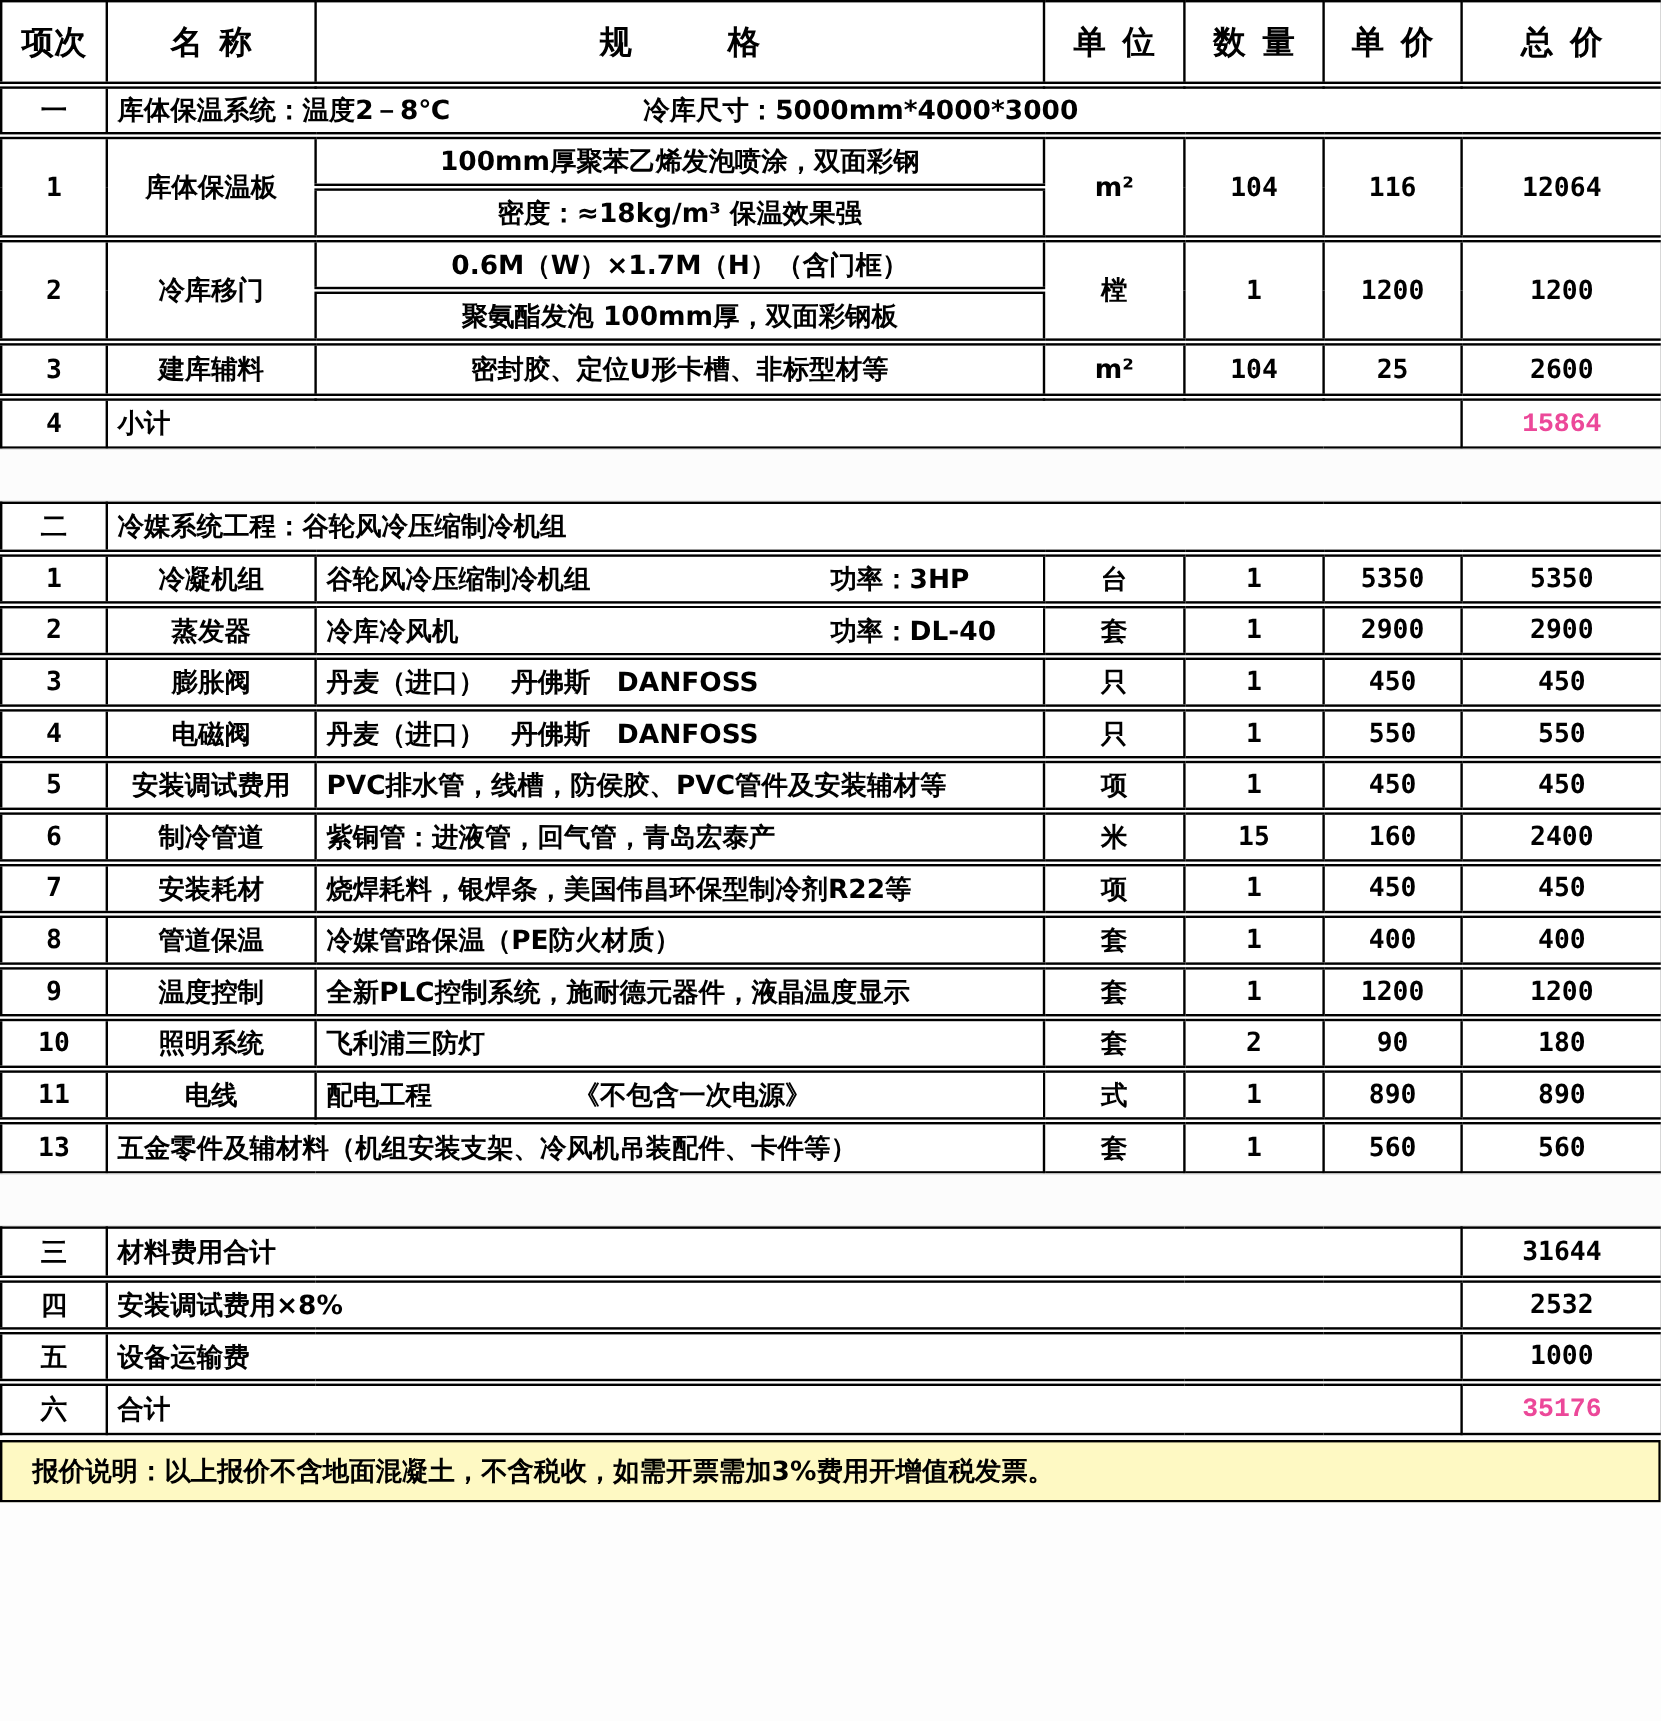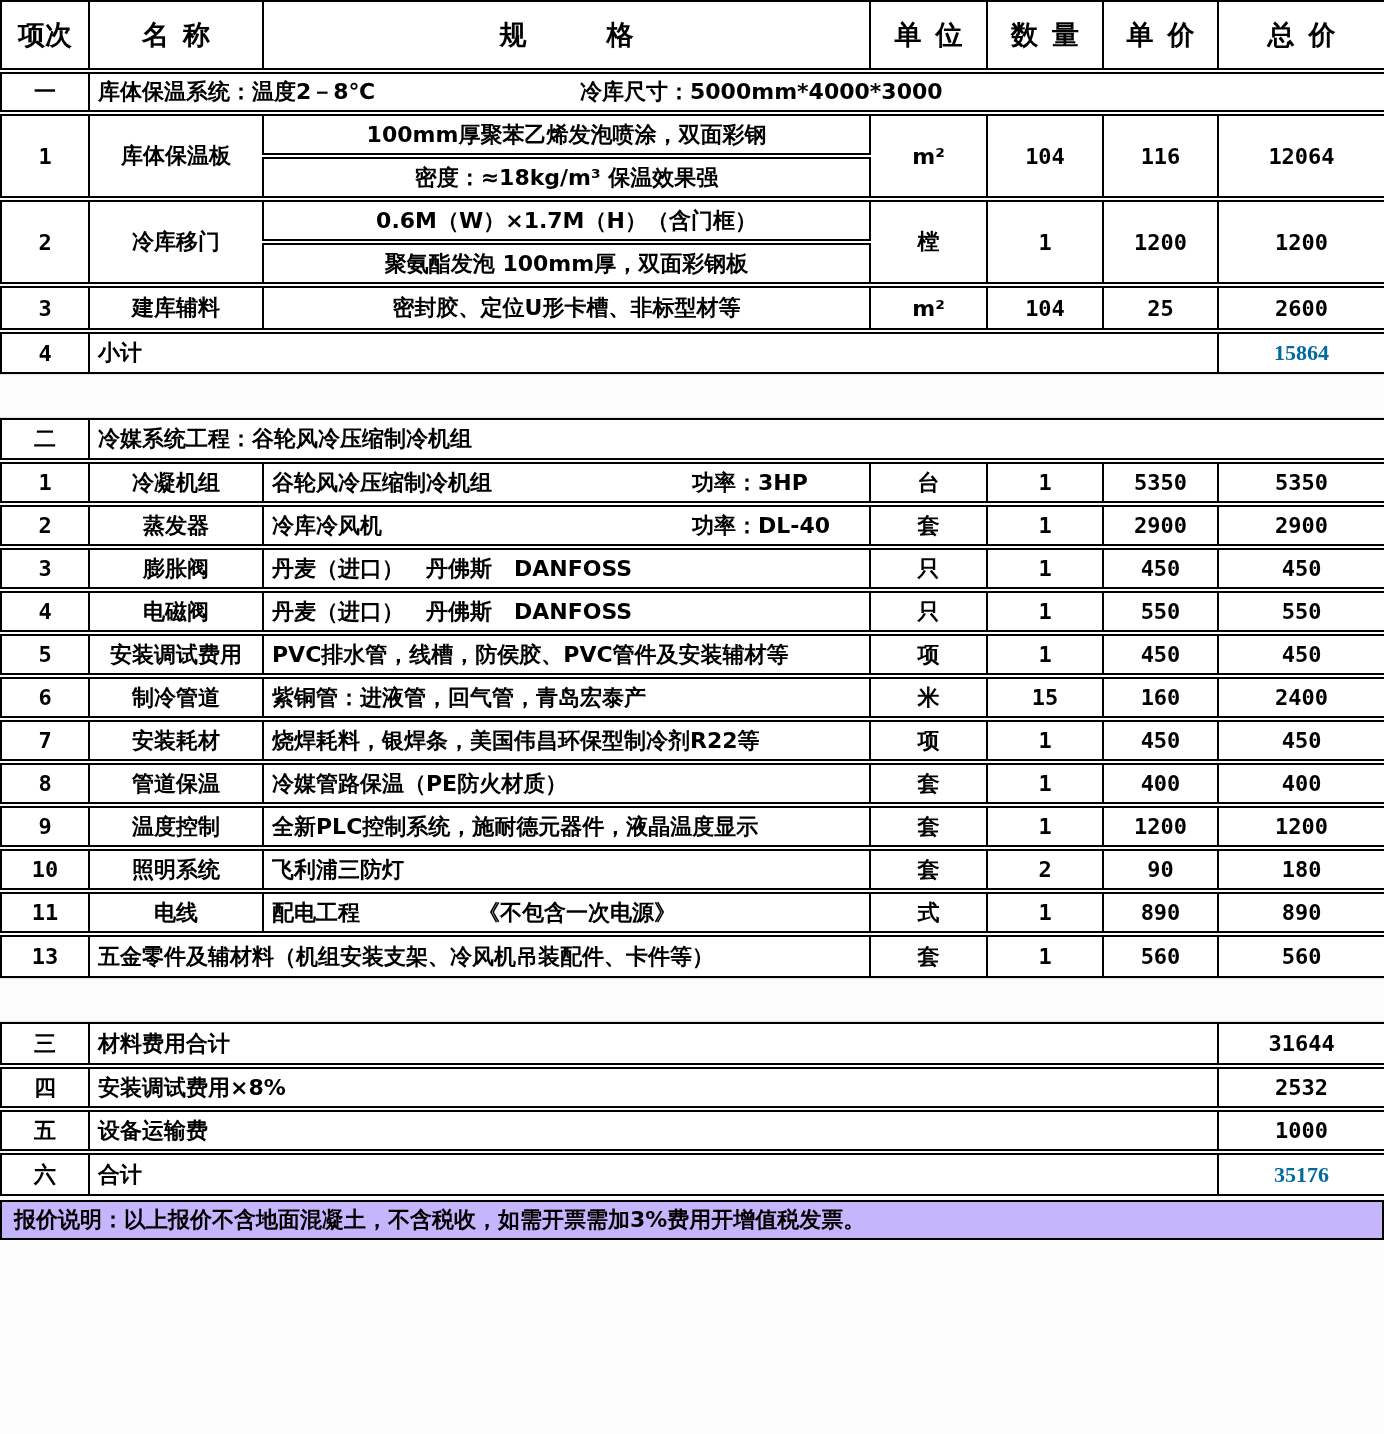--- a/index.html
+++ b/index.html
@@ -19,30 +19,30 @@
   tr.h-row { height:46px; }
   tr.h-tot { height:42px; }
   tr.h-row2 { height:43px; }
   tr.h-sum { height:43px; }
   
   .c { text-align:center; }
   .l { text-align:left; padding-left:8px !important; }
   .rel { position:relative; }
   .num { font-family:"DejaVu Sans Mono", monospace; font-weight:400; font-size:22px; }
   .num-strong { font-family:"DejaVu Sans Mono", monospace; font-weight:700; font-size:23px; }
-  .magenta { color:#0369a1; font-family:Liberation Serif, serif; font-weight:700; font-size:23px; }
+  .magenta { color:#ec4899; font-family:Liberation Mono, monospace; font-weight:700; font-size:23px; }
   .abs { position:absolute; top:50%; transform:translateY(-50%); }
-  .pos-subtitle { left:446px;margin-left:44px; }
+  .pos-subtitle { left:446px; }
   .pos-far { left:428px; }
   .pos-mid { left:214px; }
   
   .spacer { height:42px; background:#fcfcfc; border-top:1px solid #e2e2e2; border-bottom:1px solid #e2e2e2; }
   
-  .note { margin-top:4px; border:2px solid #000; background:#c4b5fd; height:40px; display:flex; align-items:center;
-        padding-left:12px; font-weight:700; font-size:22px; box-sizing:border-box; }
+  .note { margin-top:4px; border:2px solid #000; background:#fef9c3; height:52px; display:flex; align-items:center;
+        padding-left:25px; font-weight:700; font-size:22px; box-sizing:border-box; }
 </style>
 </head>
 <body>
 
 <table class="qtable">
   <colgroup>
     <col style="width:88px">
       <col style="width:174px">
       <col style="width:607px">
     <col style="width:117px">

